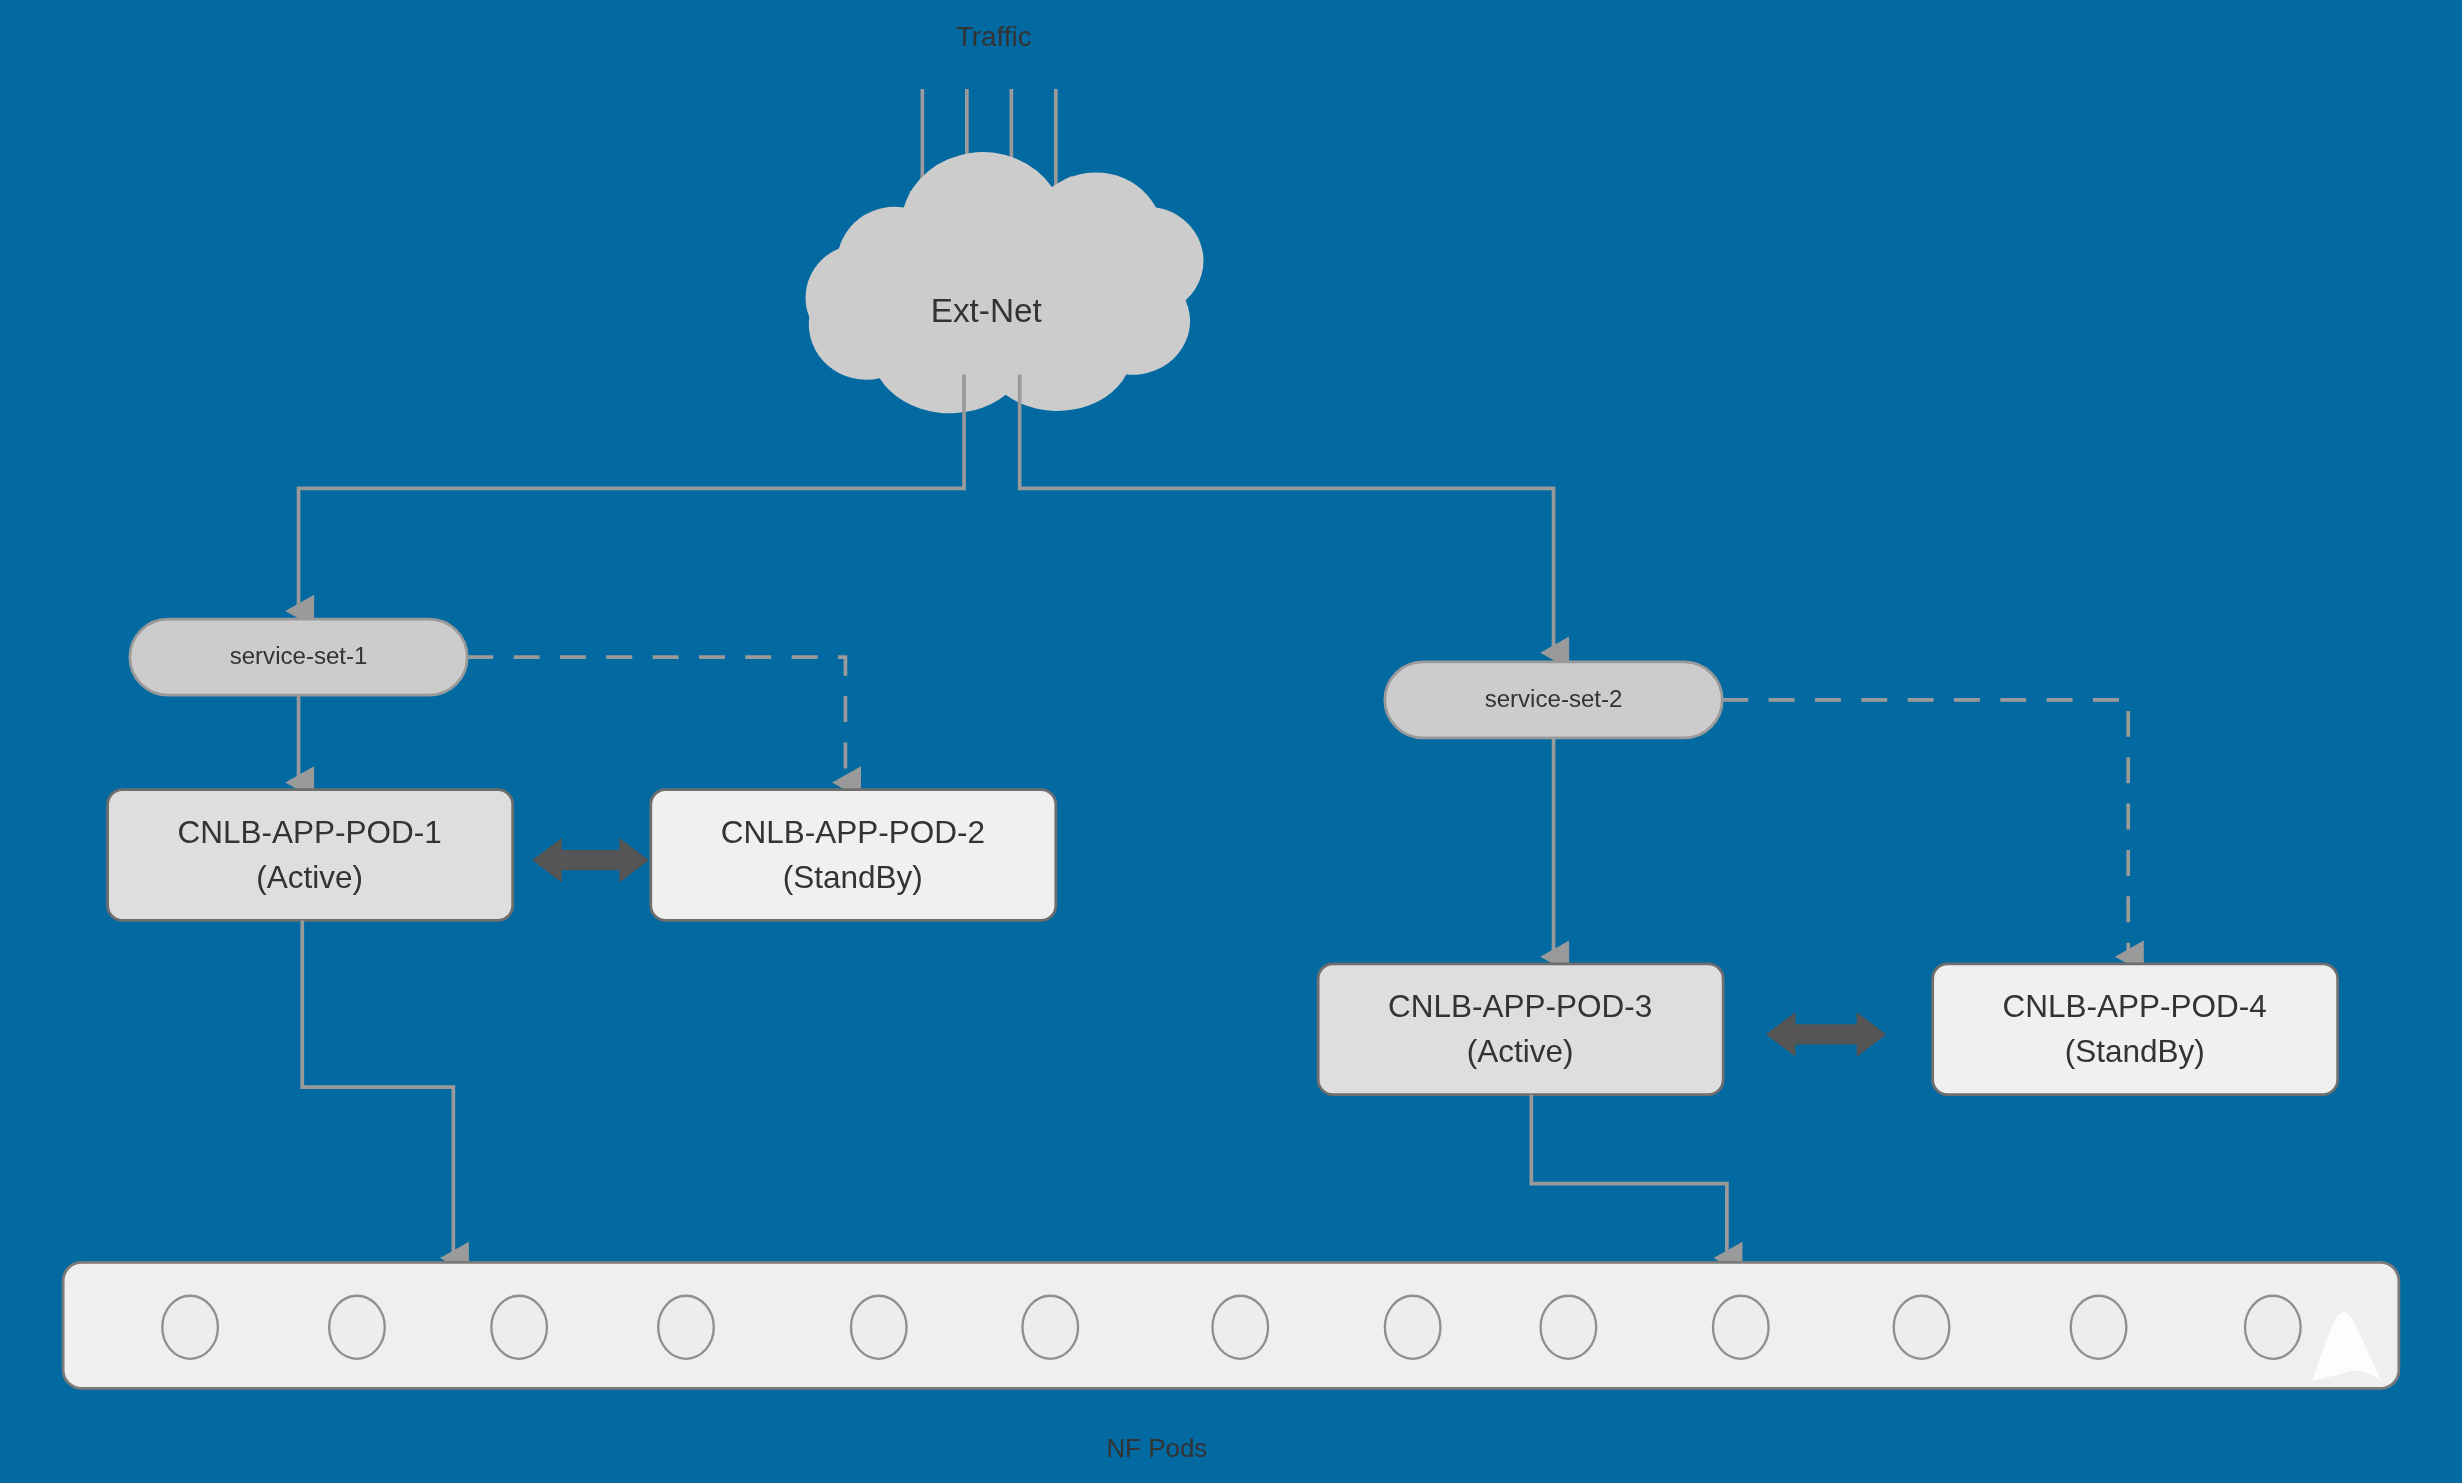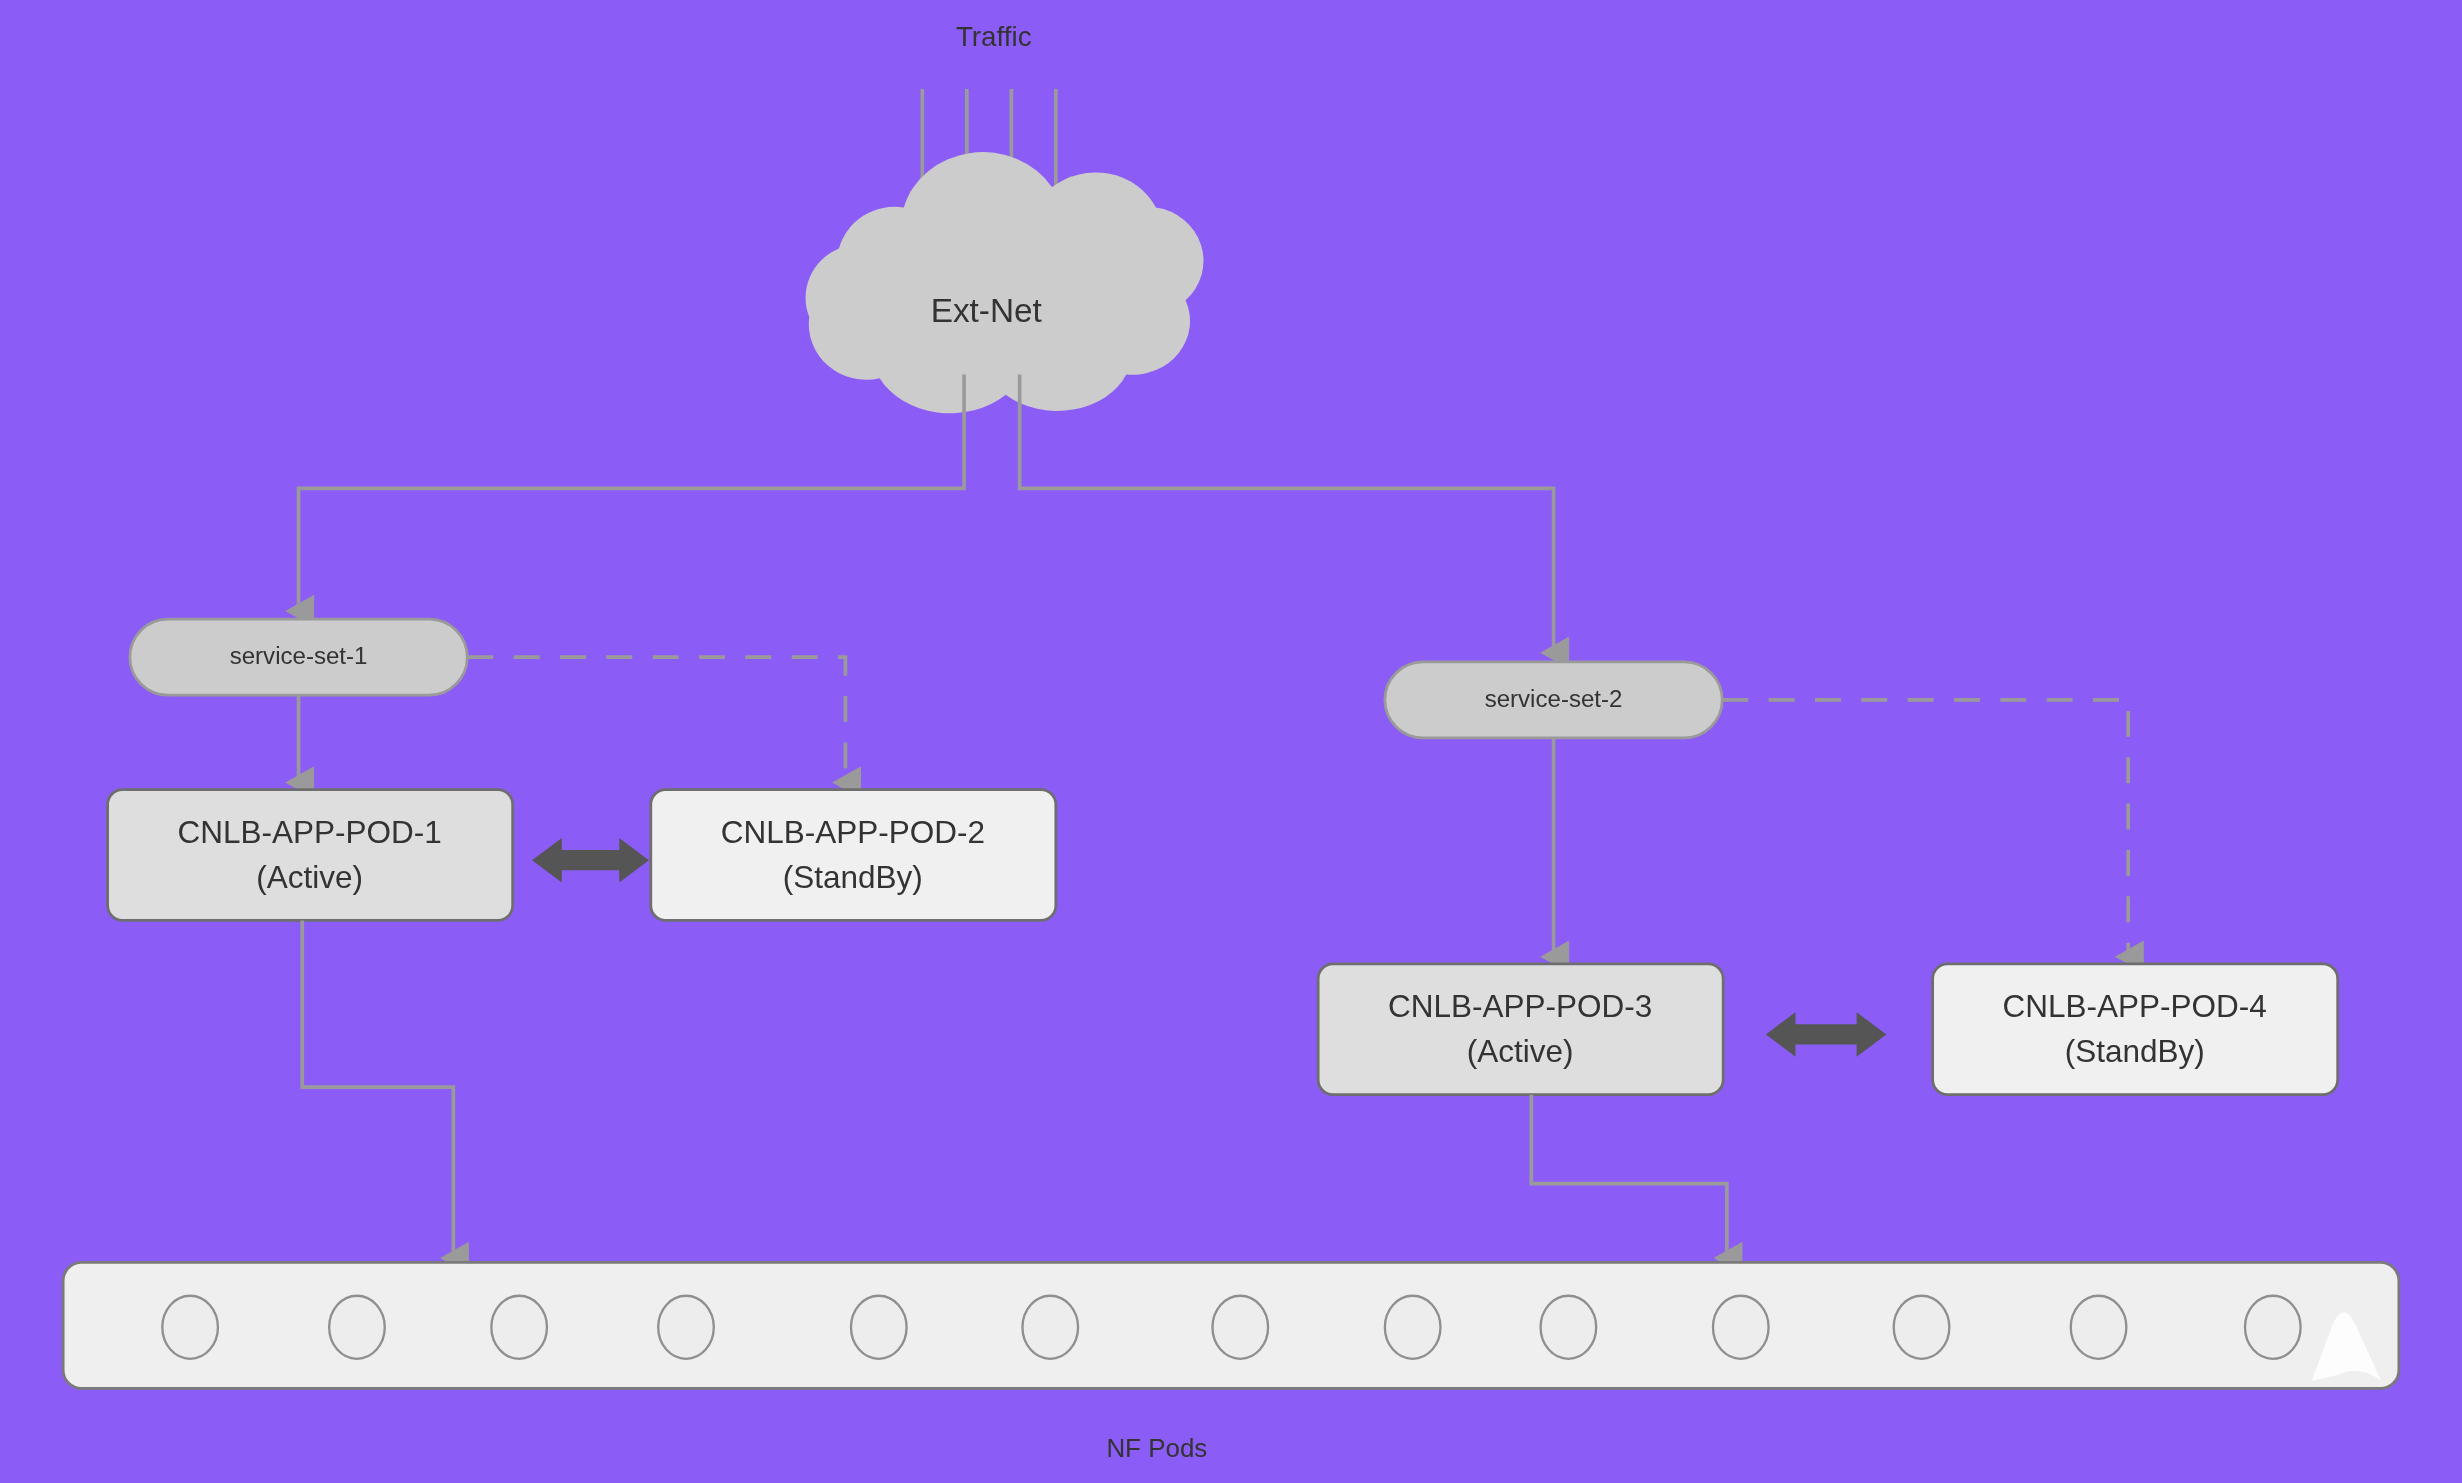--- a/index.html
+++ b/index.html
@@ -4,21 +4,21 @@
 <style>
   html, body {
     margin: 0;
     padding: 0;
     background: #ffffff;
   }
   #canvas {
     position: relative;
     width: 2462px;
     height: 1483px;
-    background: #8b5cf6;
+    background: #0369a1;
     font-family: "Liberation Sans", sans-serif;
     overflow: hidden;
   }
   #diagram-svg {
     position: absolute;
     inset: 0;
     width: 2462px;
     height: 1483px;
     display: block;
   }

